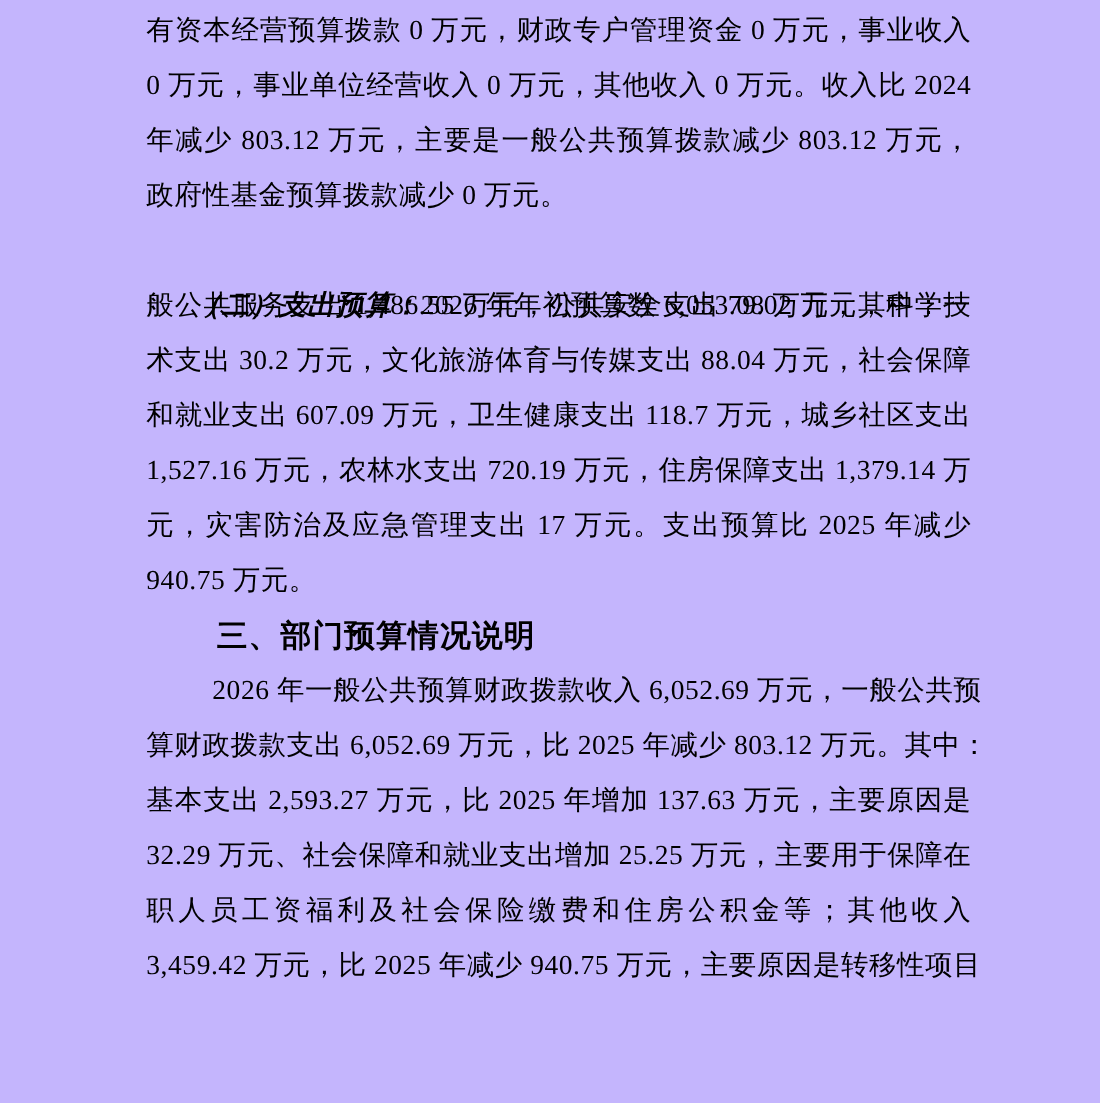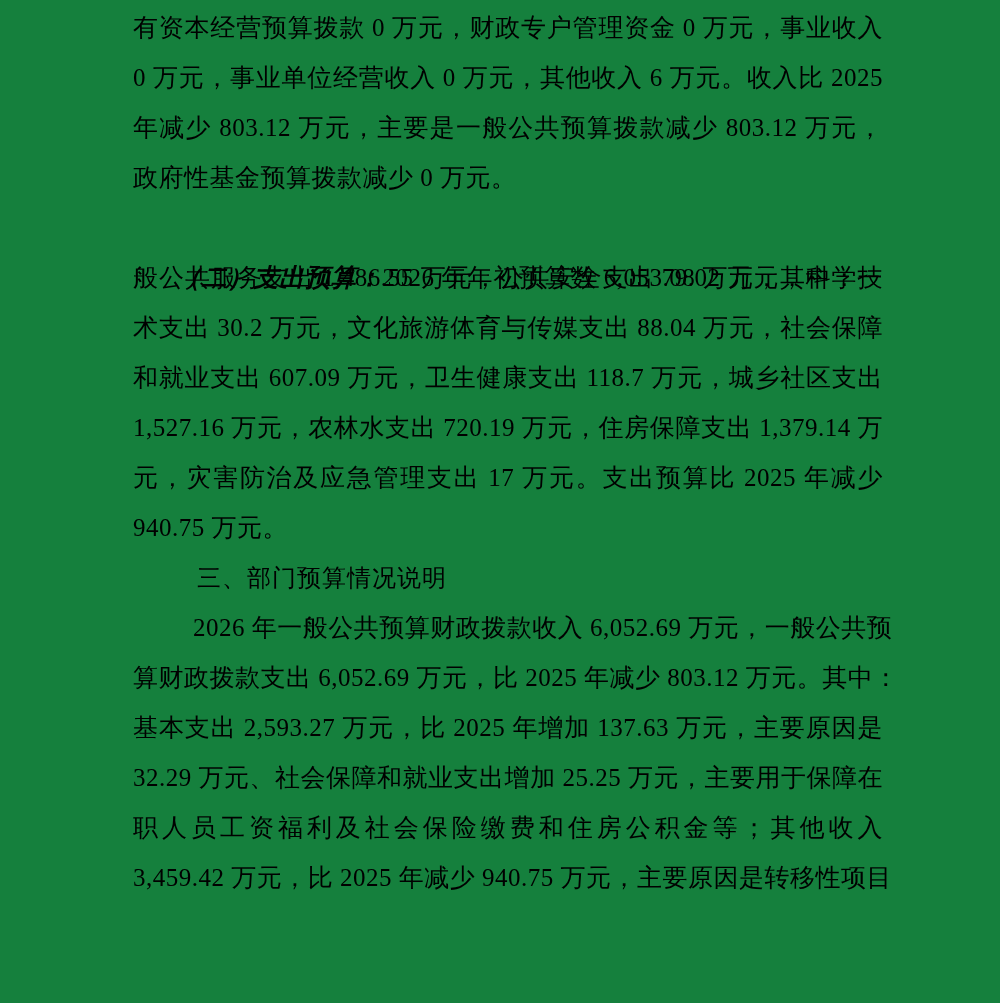--- a/index.html
+++ b/index.html
@@ -4,21 +4,21 @@
 <style>
   html, body {
     margin: 0;
     padding: 0;
     background: #ffffff;
   }
   .page {
     position: relative;
     width: 1000px;
     height: 1003px;
-    background: #15803d;
+    background: #c4b5fd;
     overflow: hidden;
     color: #000000;
     font-family: "Liberation Serif", "DejaVu Serif", serif;
   }
   .text-block {
     position: absolute;
     left: 133px;
     top: 3px;
     width: 750px;
   }
@@ -43,36 +43,36 @@
     text-indent: 60px;
   }
   
   .kai {
     font-style: italic;
     font-weight: bold;
   }
   
   .ln.hd {
     font-family: "Liberation Sans", "DejaVu Sans", sans-serif;
-    font-weight: 400;
-    font-size: 24px;
+    font-weight: 700;
+    font-size: 28px;
     text-align: left;
     text-align-last: left;
     text-indent: 64px;
     letter-spacing: 1px;
   }
 </style>
 </head>
 <body>
 
 <div class="page">
   <div class="text-block">
 
     <div class="ln">有资本经营预算拨款 0 万元，财政专户管理资金 0 万元，事业收入</div>
-    <div class="ln">0 万元，事业单位经营收入 0 万元，其他收入 6 万元。收入比 2025</div>
+    <div class="ln">0 万元，事业单位经营收入 0 万元，其他收入 0 万元。收入比 2024</div>
     <div class="ln">年减少 803.12 万元，主要是一般公共预算拨款减少 803.12 万元，</div>
     <div class="ln end">政府性基金预算拨款减少 0 万元。</div>
 
     <div class="ln ind">
       <span class="kai">（二）支出预算：</span><span>2026 年年初预算数 6,053.08 万元，其中：一</span>
     </div>
     <div class="ln">般公共服务支出 1,486.55 万元，公共安全支出 79.02 万元，科学技</div>
     <div class="ln">术支出 30.2 万元，文化旅游体育与传媒支出 88.04 万元，社会保障</div>
     <div class="ln">和就业支出 607.09 万元，卫生健康支出 118.7 万元，城乡社区支出</div>
     <div class="ln">1,527.16 万元，农林水支出 720.19 万元，住房保障支出 1,379.14 万</div>

